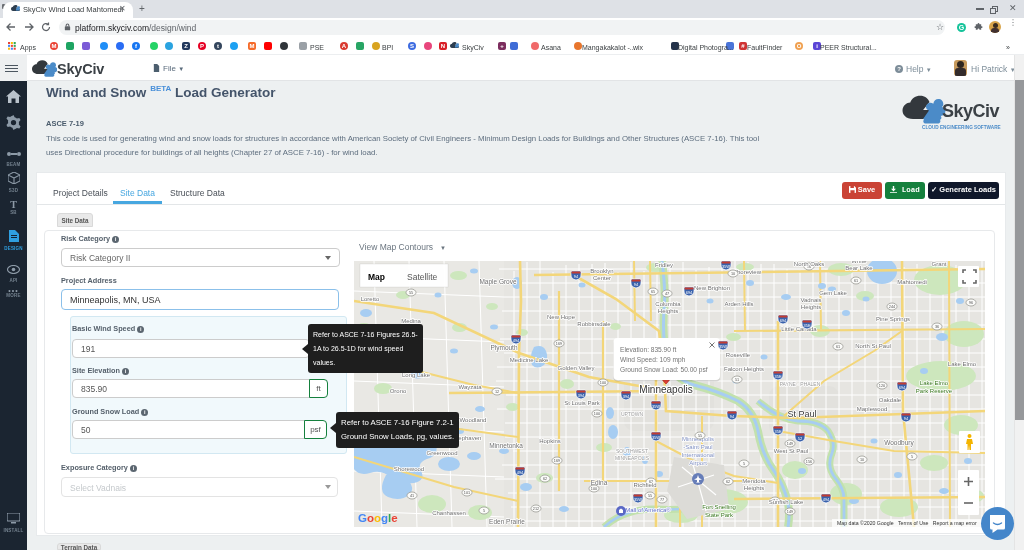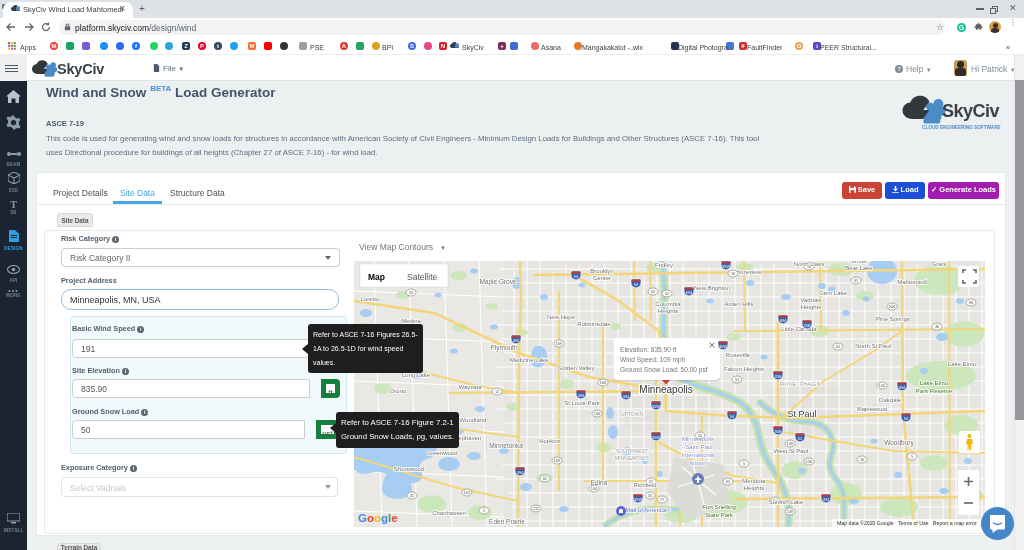--- a/index.html
+++ b/index.html
@@ -49,21 +49,21 @@
 #tabborder { position:absolute; left:37px; top:203.5px; width:968px; height:1px; background:#e3e6e8; }
 .btn { position:absolute; top:182px; height:16.5px; border-radius:3px; color:#fff; font-size:7.5px; text-align:center; line-height:16.5px; font-weight:bold; }
 #sdtag { position:absolute; left:57px; top:213px; width:36px; height:14px; background:#e9e9e9; border:1px solid #d9d9d9; border-radius:3px 3px 0 0; font-size:6.3px; font-weight:bold; color:#555; text-align:center; line-height:13px; }
 #panel { position:absolute; left:44px; top:230px; width:951px; height:304px; border:1px solid #e7e9eb; border-radius:4px; }
 .flabel { position:absolute; font-size:7.3px; font-weight:bold; color:#55606b; }
 .finfo { display:inline-block; width:7px; height:7px; background:#5b6670; color:#fff; border-radius:50%; font-size:5.5px; text-align:center; line-height:7px; vertical-align:0.5px; font-weight:bold; }
 .fsel { position:absolute; background:#fff; border:1px solid #ccc; border-radius:4px; font-size:8.5px; color:#666; }
 .caret { position:absolute; width:0; height:0; border-left:3.5px solid transparent; border-right:3.5px solid transparent; border-top:4px solid #666; }
 #subpanel { position:absolute; left:70px; top:316px; width:277px; height:138px; background:#f1f9fc; border:1px solid #d2e8f2; border-radius:3px; }
 .fin { position:absolute; background:#fff; border:1px solid #ccc; border-radius:4px; font-size:8.5px; color:#555; }
-.addon { position:absolute; background:#fff; border:5px solid #15803d; font-size:8px; color:#555; text-align:center;margin-left:12px; }
+.addon { position:absolute; background:#fff; border:1px solid #15803d; font-size:8px; color:#555; text-align:center; }
 .tt { position:absolute; background:#1e1e1e; color:#fff; border-radius:3px; font-size:7.4px; line-height:13.8px; padding:4px 5px; white-space:nowrap; }
 .ttarrow { position:absolute; width:0; height:0; border-top:5px solid transparent; border-bottom:5px solid transparent; border-right:6px solid #1e1e1e; }
 #vmc { position:absolute; left:359px; top:242px; font-size:8.5px; color:#6b7680; }
 
 #map { position:absolute; left:354px; top:261px; width:631px; height:266px; overflow:hidden; }
 
 #scrolltrack { position:absolute; left:1014px; top:55px; width:10px; height:495px; background:#f1f1f1; border-left:1px solid #e4e4e4; }
 #scrollthumb { position:absolute; left:1015px; top:80px; width:9px; height:340px; background:#96989b; }
 #chat { position:absolute; left:981px; top:507px; width:33px; height:33px; background:#4486ca; border-radius:50%; }
 #terraintag { position:absolute; left:57px; top:543px; width:44px; height:7px; background:#e9e9e9; border:1px solid #d9d9d9; border-radius:3px 3px 0 0; font-size:6.3px; font-weight:bold; color:#555; text-align:center; }
@@ -241,32 +241,32 @@
 
 <div id="card"></div>
 <div class="tabtxt" style="left:53px;">Project Details</div>
 <div id="tabactive">Site Data</div>
 <div class="tabtxt" style="left:170px;">Structure Data</div>
 <div id="tabline"></div>
 <div id="tabborder"></div>
 <div class="btn" style="left:842px;width:40px;background:#ca4335;"><svg width="7" height="7" viewBox="0 0 10 10" style="vertical-align:-1px;">
       <path d="M0 1 a1 1 0 0 1 1 -1 h6.5 L10 2.5 V9 a1 1 0 0 1 -1 1 H1 a1 1 0 0 1 -1 -1 z M2 0 h5 v3 h-5 z M2 6 h6 v4 h-6 z" fill="#fff" fill-rule="evenodd"></path>
     </svg> Save</div>
-<div class="btn" style="left:885px;width:40px;background:#1d4ed8;"><svg width="7" height="7" viewBox="0 0 10 10" style="vertical-align:-1px;">
+<div class="btn" style="left:885px;width:40px;background:#15803d;font-family:Liberation Mono, monospace;"><svg width="7" height="7" viewBox="0 0 10 10" style="vertical-align:-1px;">
       <path d="M4 0 h2 v4 h2.5 L5 8 L1.5 4 H4 z M0 9 h10 v1.5 h-10 z" fill="#fff"></path>
     </svg> Load</div>
-<div class="btn" style="left:928px;width:71px;background:#a21caf;">✓ Generate Loads</div>
+<div class="btn" style="left:928px;width:71px;background:#0f172a;">✓ Generate Loads</div>
 <div id="sdtag">Site Data</div>
 <div id="panel"></div>
 
 <div class="flabel" style="left:61px;top:234px;">Risk Category <span class="finfo">i</span></div>
 <div class="fsel" style="left:61px;top:248px;width:279px;height:19px;line-height:19px;padding-left:8px;">Risk Category II</div>
 <div class="caret" style="left:325px;top:256px;"></div>
 <div class="flabel" style="left:61px;top:276px;">Project Address</div>
-<div class="fin" style="left:61px;top:289px;width:278px;height:21px;line-height:21px;padding-left:8px;border-color:#8bc0ea;color:#333;font-size:9px;border-radius:10px;">Minneapolis, MN, USA</div>
+<div class="fin" style="left:61px;top:289px;width:278px;height:21px;line-height:21px;padding-left:8px;border-color:#8bc0ea;color:#333;font-size:9px;">Minneapolis, MN, USA</div>
 <div id="subpanel"></div>
 <div class="flabel" style="left:72px;top:324px;">Basic Wind Speed <span class="finfo">i</span></div>
 <div class="fin" style="left:72px;top:339px;width:238px;height:18.5px;line-height:18.5px;padding-left:8px;">191</div>
 <div class="flabel" style="left:72px;top:366px;">Site Elevation <span class="finfo">i</span></div>
 <div class="fin" style="left:72px;top:379px;width:238px;height:18.5px;line-height:18.5px;padding-left:8px;border-radius:4px 0 0 4px;">835.90</div>
 <div class="addon" style="left:309px;top:379px;width:19px;height:18.5px;line-height:18.5px;border-radius:0 4px 4px 0;">ft</div>
 <div class="flabel" style="left:72px;top:407px;">Ground Snow Load <span class="finfo">i</span></div>
 <div class="fin" style="left:72px;top:420px;width:233px;height:18.5px;line-height:18.5px;padding-left:8px;border-radius:4px 0 0 4px;">50</div>
 <div class="addon" style="left:304px;top:420px;width:23px;height:18.5px;line-height:18.5px;border-radius:0 4px 4px 0;">psf</div>
 <div class="flabel" style="left:61px;top:463px;">Exposure Category <span class="finfo">i</span></div>

